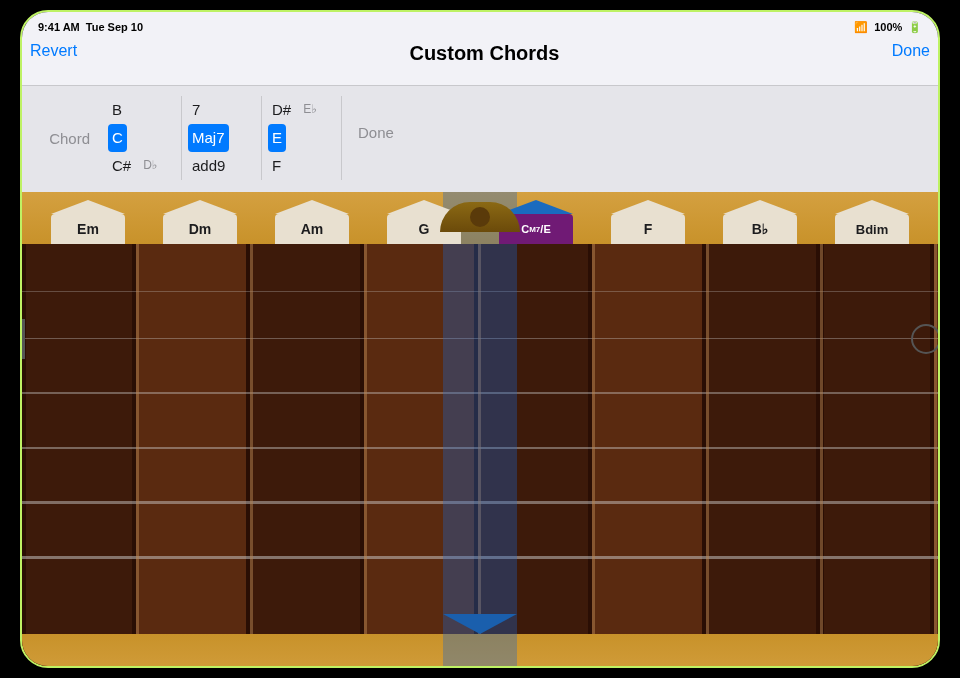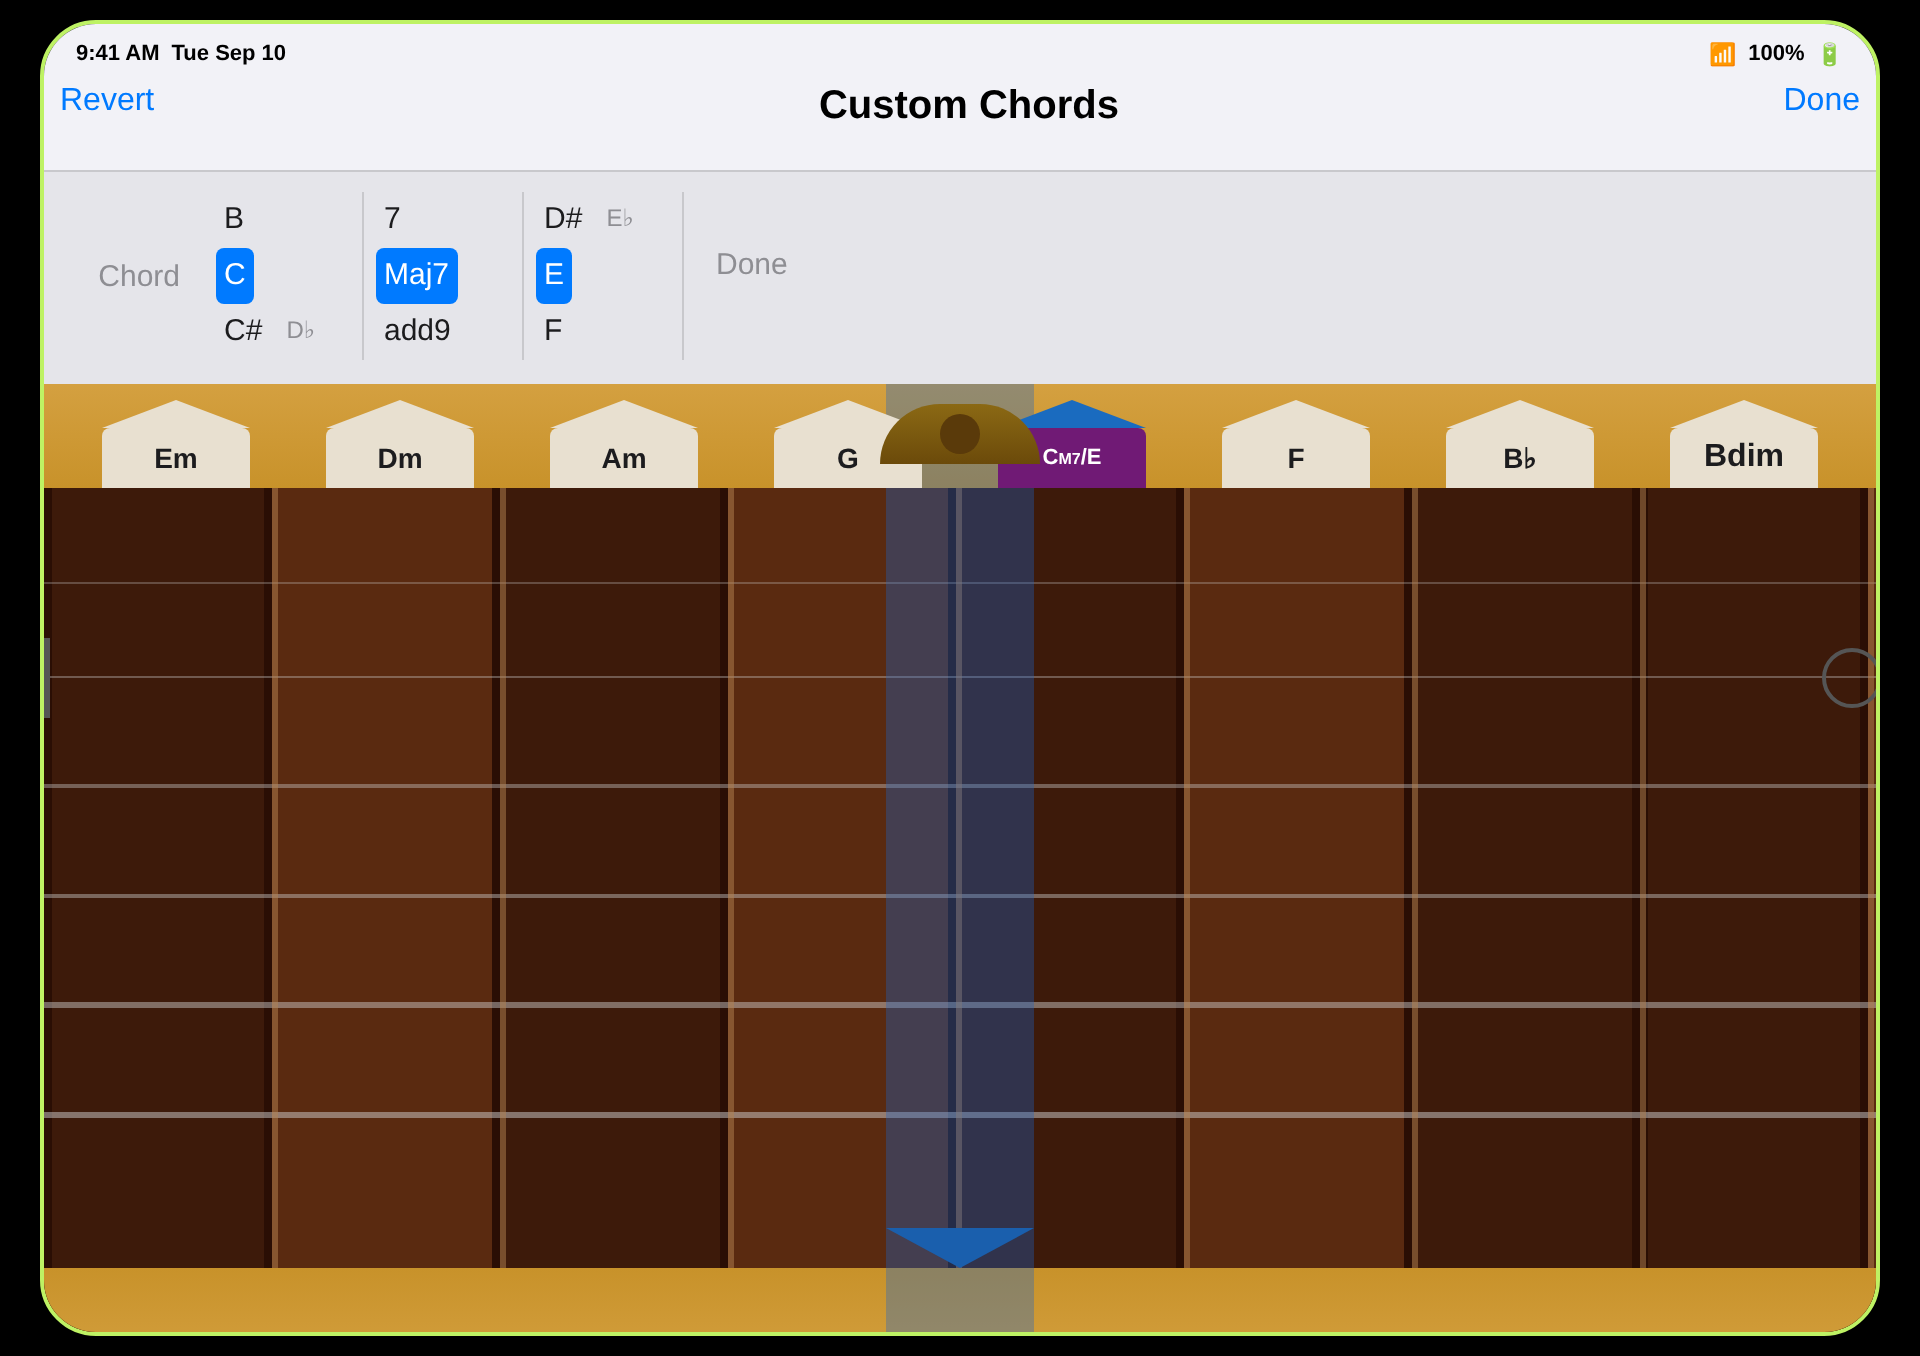--- a/index.html
+++ b/index.html
@@ -517,21 +517,21 @@
       <div class="chord-btn">
         <div class="chord-btn-shape">
           <div class="chord-btn-roof"></div>
           <div class="chord-btn-body">B♭</div>
         </div>
       </div>
 
       <div class="chord-btn">
         <div class="chord-btn-shape">
           <div class="chord-btn-roof"></div>
-          <div class="chord-btn-body" style="font-size:16px;">Bdim</div>
+          <div class="chord-btn-body" style="font-size:13px;">Bdim</div>
         </div>
       </div>
 
     </div>
 
     <div class="active-arrow" style="left: calc(50% - 37px);"></div>
 
   </div>
 
 </div>

